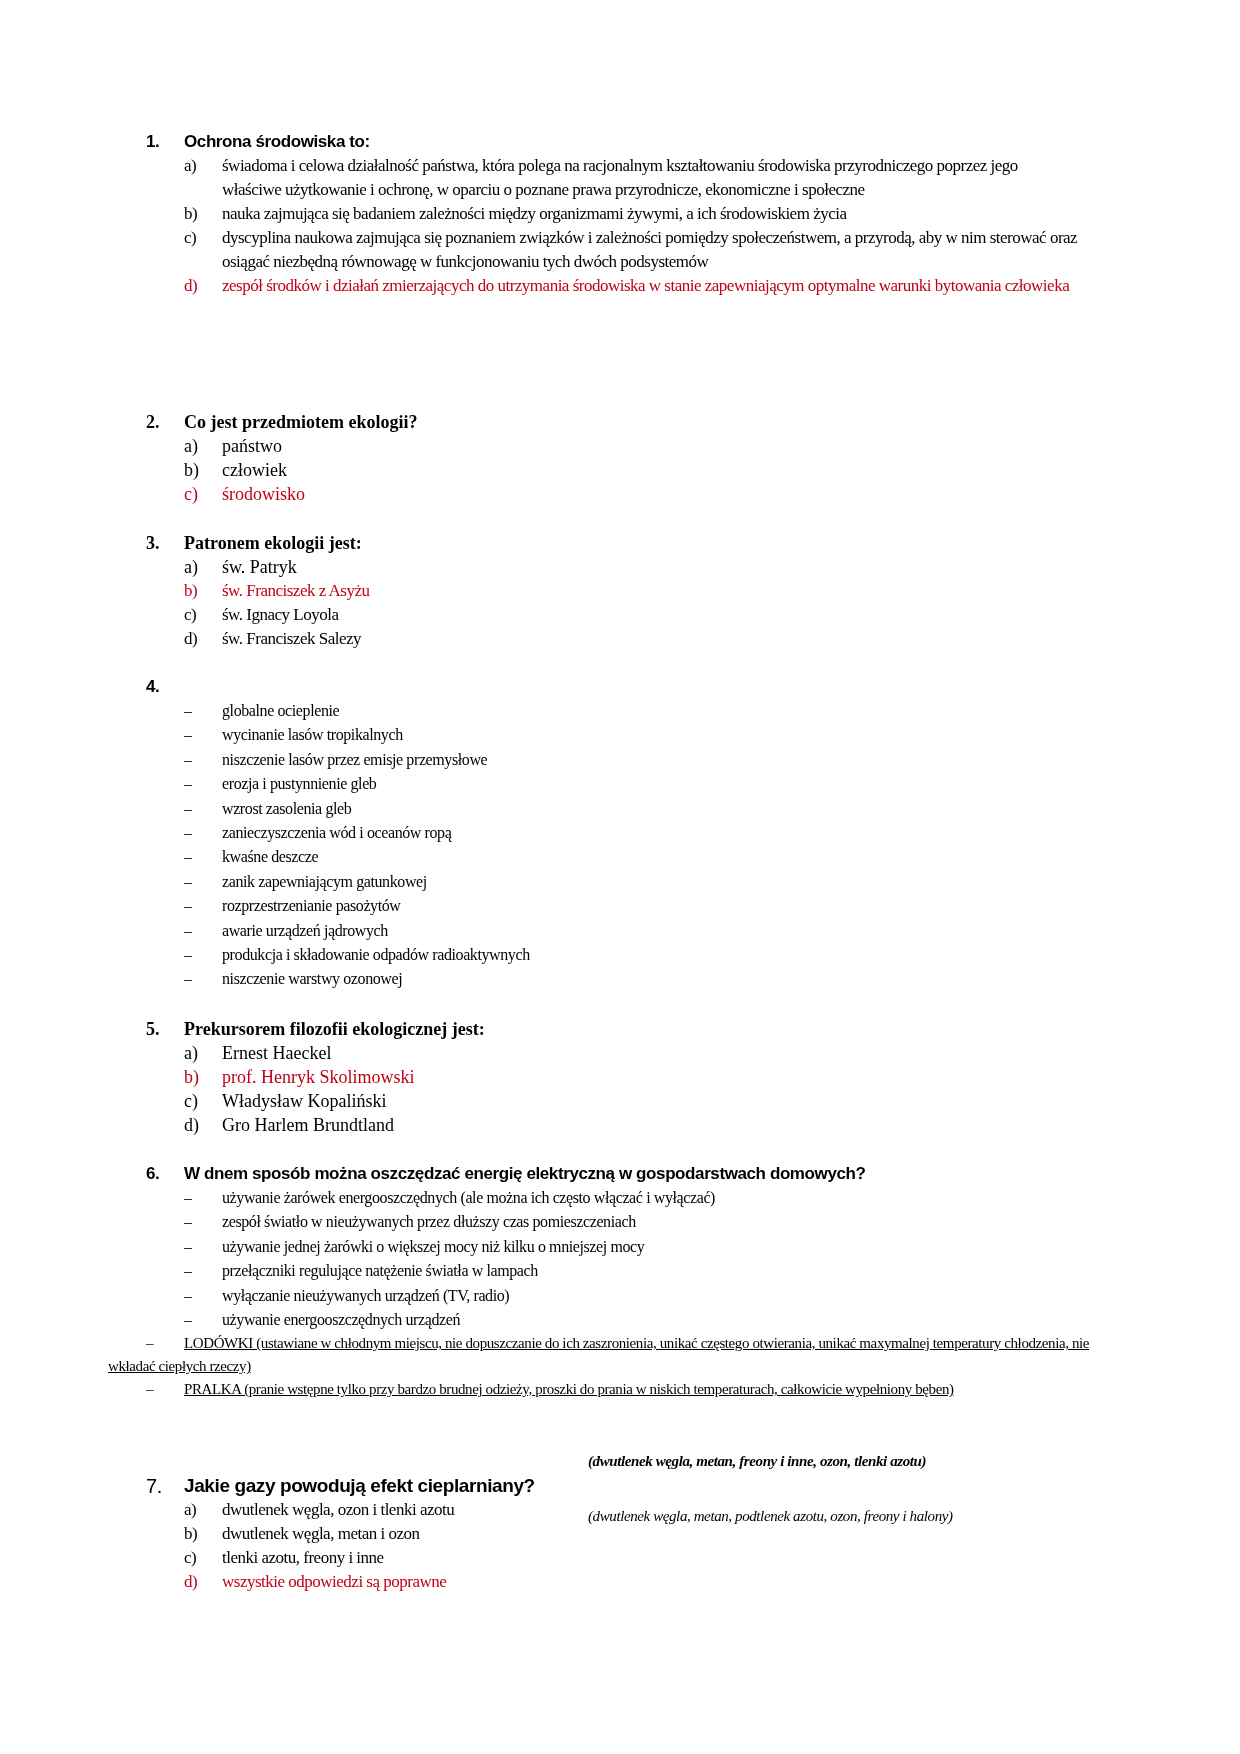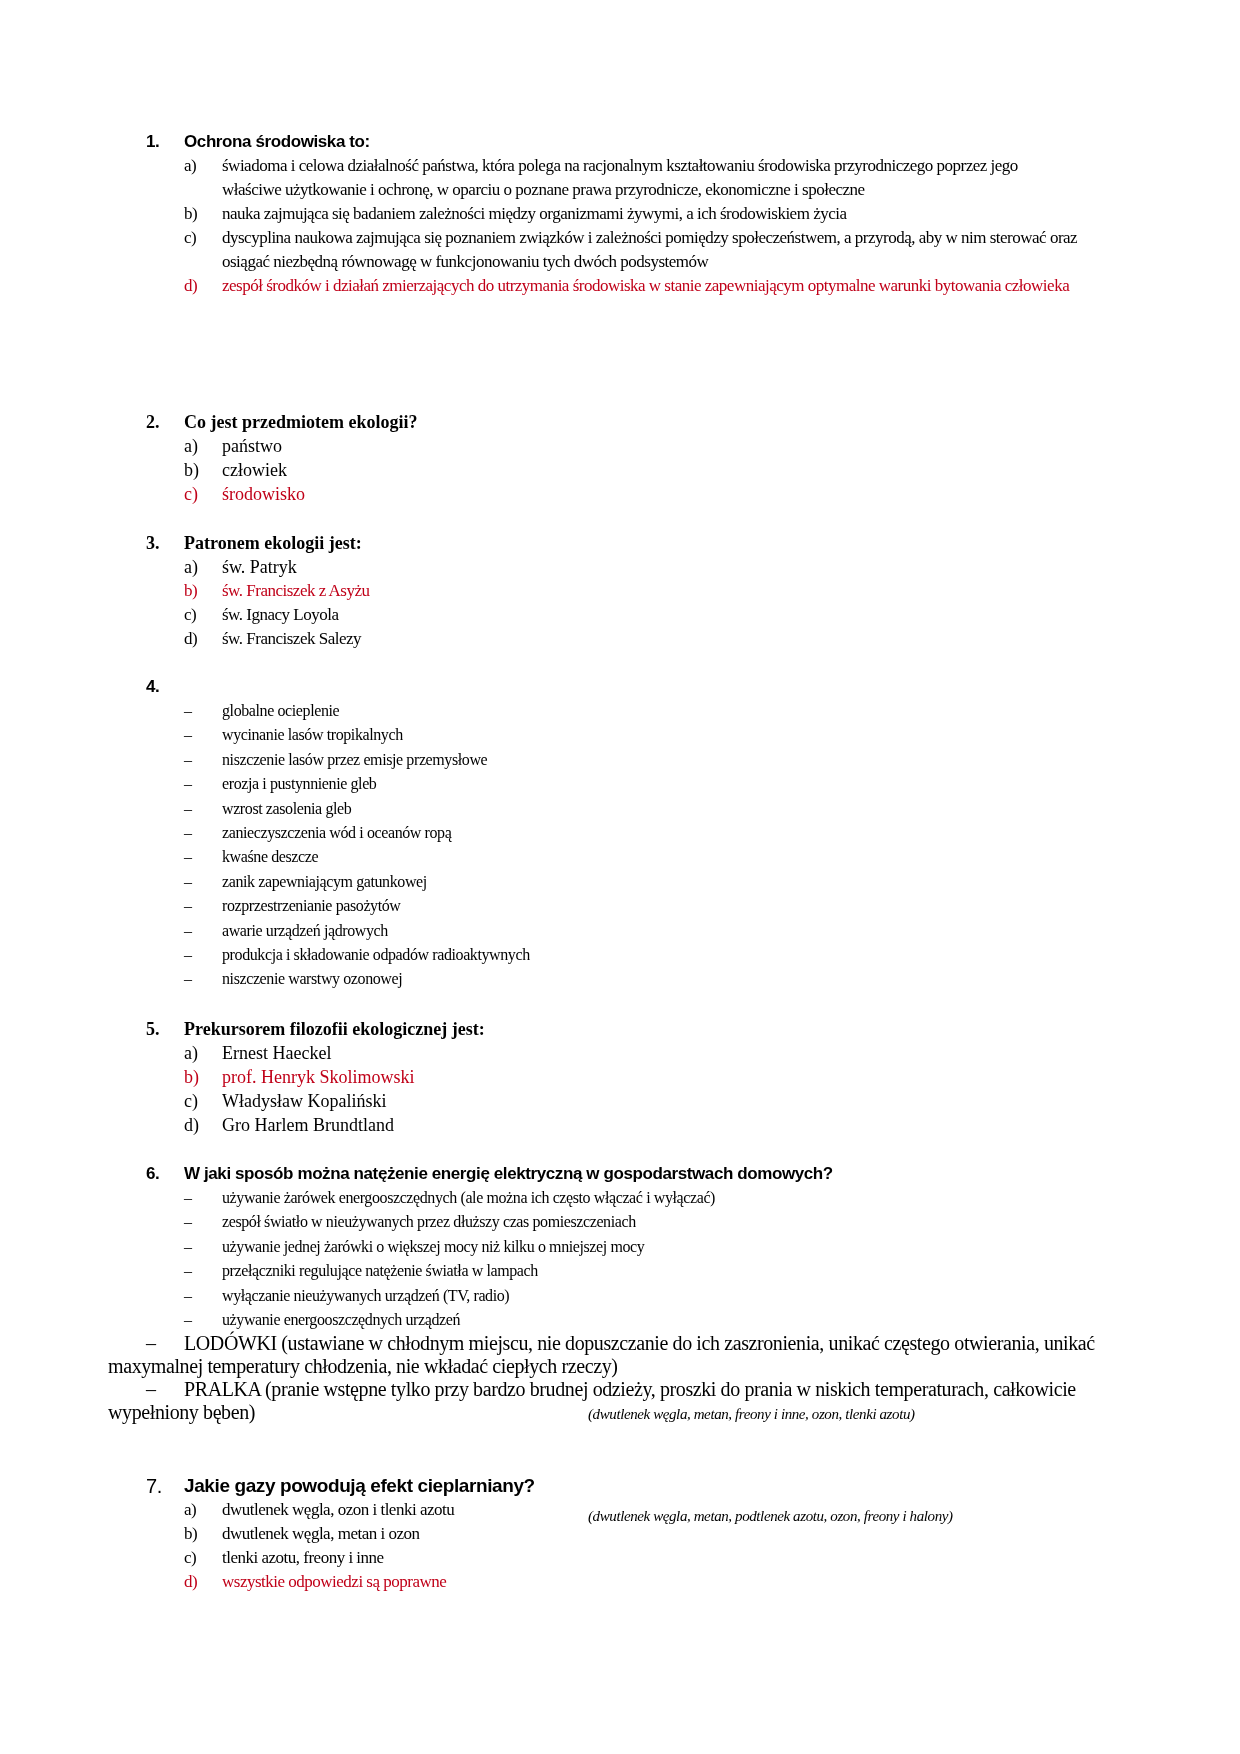--- a/index.html
+++ b/index.html
@@ -10,21 +10,21 @@
   .qhead { display: flex; font-weight: bold; font-size: 18px; line-height: 24px; }
   .qhead .num { width: 38px; flex: none; }
   .qhead.cond { font-family: "Liberation Sans", "DejaVu Sans", sans-serif; font-size: 17px; letter-spacing: -0.4px; }
   .opt { display: flex; font-size: 18px; line-height: 24px; margin-left: 38px; }
   .opt .lab { width: 38px; flex: none; }
   .opt .txt { flex: 1; }
   .opt.cond { font-size: 17px; letter-spacing: -0.5px; }
   .correct { color: #c00018; }
   .dash { display: flex; font-size: 16px; line-height: 24.4px; margin-left: 38px; letter-spacing: -0.4px; }
   .dash .lab { width: 38px; flex: none; }
-  .dashwrap { font-size: 20px; line-height: 23px; letter-spacing: -0.4px; }
+  .dashwrap { font-size: 15px; line-height: 23px; letter-spacing: -0.4px; text-decoration: underline; }
   .dashwrap .lab { display: inline-block; width: 38px; margin-left: 38px; }
   .note { position: absolute; left: 588px; font-style: italic; font-size: 15px; letter-spacing: -0.4px; }
   .q7 .qhead { font-size: 19px; }
   .q7 .qhead .num { font-weight: normal; font-size: 20px; }
 </style>
 </head>
 <body>
 
 <div class="page">
 
@@ -166,21 +166,21 @@
     </div>
     <div class="opt">
       <span class="lab">d)</span>
       <span class="txt">Gro Harlem Brundtland</span>
     </div>
   </div>
 
   <div class="q" style="top:1162px;">
     <div class="qhead cond">
       <span class="num">6.</span>
-      <span>W jaki sposób można natężenie energię elektryczną w gospodarstwach domowych?</span>
+      <span>W dnem sposób można oszczędzać energię elektryczną w gospodarstwach domowych?</span>
     </div>
     <div class="dash">
         <span class="lab">–</span>
         <span>używanie żarówek energooszczędnych (ale można ich często włączać i wyłączać)</span>
       </div>
     <div class="dash">
         <span class="lab">–</span>
         <span>zespół światło w nieużywanych przez dłuższy czas pomieszczeniach</span>
       </div>
     <div class="dash">
@@ -218,16 +218,16 @@
     </div>
     <div class="opt cond">
       <span class="lab">c)</span>
       <span class="txt">tlenki azotu, freony i inne</span>
     </div>
     <div class="opt cond correct">
       <span class="lab">d)</span>
       <span class="txt">wszystkie odpowiedzi są poprawne</span>
     </div>
   </div>
-  <div class="note" style="top:1406px;">(dwutlenek węgla, metan, freony i inne, ozon, tlenki azotu)</div>
+  <div class="note" style="top:1453px;font-weight:bold;">(dwutlenek węgla, metan, freony i inne, ozon, tlenki azotu)</div>
   <div class="note" style="top:1508px;">(dwutlenek węgla, metan, podtlenek azotu, ozon, freony i halony)</div>
 
 </div>
 
 </body></html>

